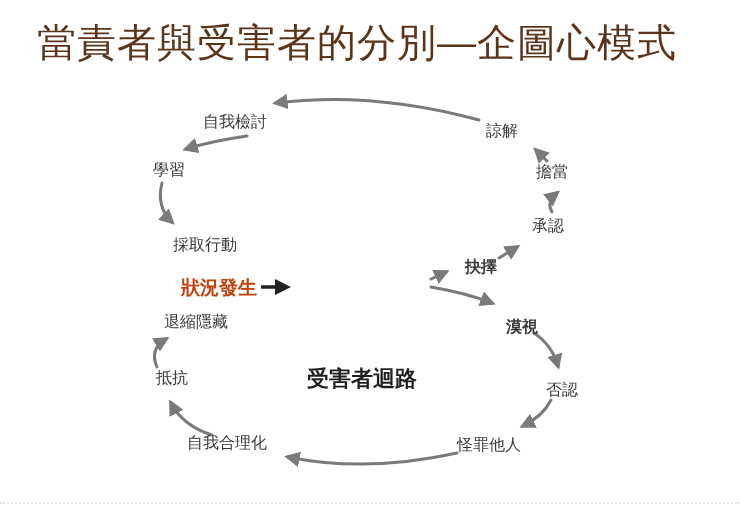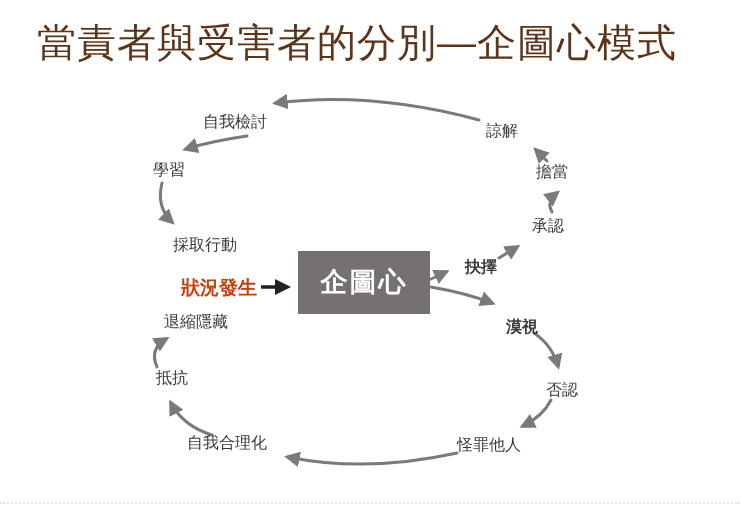--- a/index.html
+++ b/index.html
@@ -85,34 +85,32 @@
       <path d="M 431 287 Q 466 293 492 303" marker-end="url(#ah)"></path>
       <path d="M 534 333 Q 552 345 558 366" marker-end="url(#ah)"></path>
       <path d="M 551 400 Q 543 416 523 426" marker-end="url(#ah)"></path>
       <path d="M 457 453 Q 366 473 288 457" marker-end="url(#ah)"></path>
       <path d="M 212 435 Q 183 426 171 403" marker-end="url(#ah)"></path>
       <path d="M 157 367 Q 149 349 166 339" marker-end="url(#ah)"></path>
     </g>
     <path d="M 261 287 L 287 287" fill="none" stroke="var(--trigger-arrow,#222222)" stroke-width="3.5" marker-end="url(#ahb)"></path>
   </svg>
 
+  <div class="loop-title t-loop2">受害者迴路</div>
 
   <div class="lbl n-selfreview">自我檢討</div>
   <div class="lbl n-learn">學習</div>
   <div class="lbl n-takeaction">採取行動</div>
   <div class="lbl n-forgive">諒解</div>
   <div class="lbl n-ownership">擔當</div>
   <div class="lbl n-admit">承認</div>
   <div class="lbl n-choice">抉擇</div>
 
   <div class="lbl trigger n-trigger">狀況發生</div>
 
-  <div class="center-box">
-    <span>企圖心</span>
-  </div>
 
   <div class="lbl n-withdraw">退縮隱藏</div>
   <div class="lbl n-resist">抵抗</div>
   <div class="lbl n-rationalize">自我合理化</div>
   <div class="lbl n-ignore">漠視</div>
   <div class="lbl n-deny">否認</div>
   <div class="lbl n-blame">怪罪他人</div>
 
   <div class="bottom-dotted"></div>
 </div>

